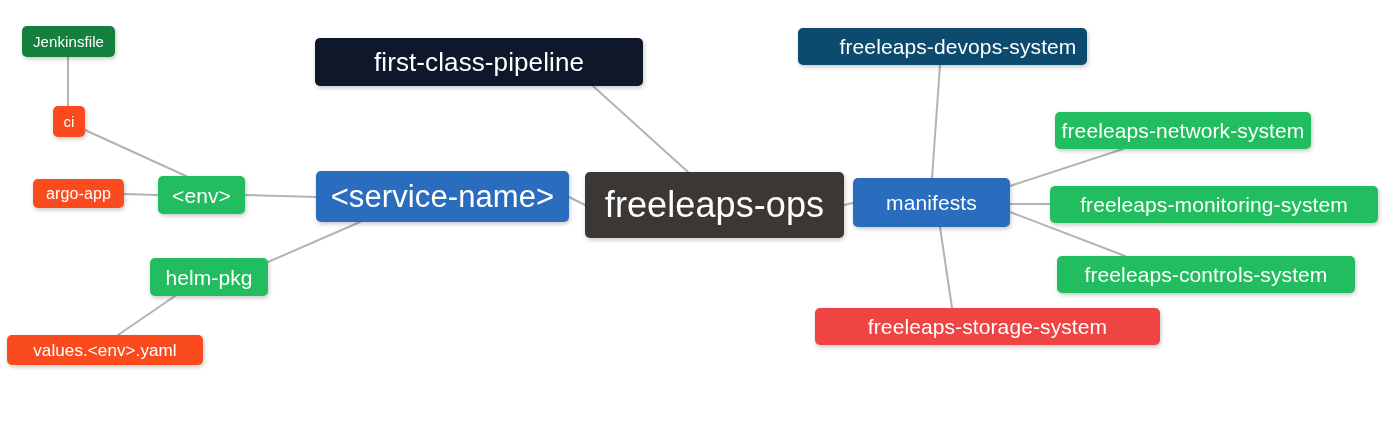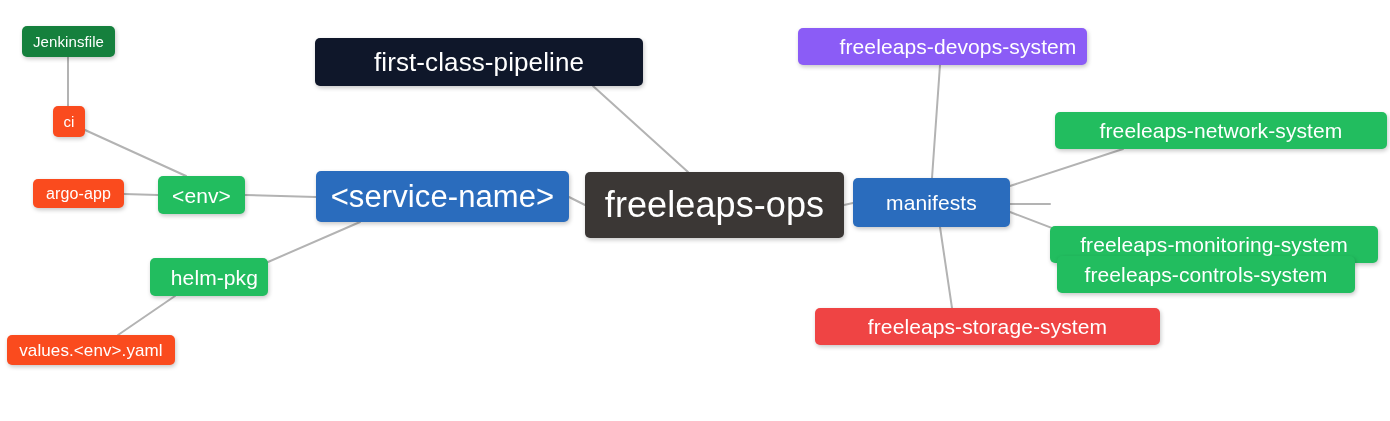--- a/index.html
+++ b/index.html
@@ -81,42 +81,42 @@
       </div>
       <div class="node" style="left: 315px; top: 38px; width: 328px; height: 48px; background: #0f172a; font-size: 26px;">
         <span class="node-label">first-class-pipeline</span>
       </div>
       <div class="node" style="left: 853px; top: 178px; width: 157px; height: 49px; background: rgb(42, 108, 189); font-size: 21px;">
         <span class="node-label">manifests</span>
       </div>
       <div class="node" style="left: 158px; top: 176px; width: 87px; height: 38px; background: rgb(34, 189, 95); font-size: 21px;">
         <span class="node-label">&lt;env&gt;</span>
       </div>
-      <div class="node" style="left: 150px; top: 258px; width: 118px; height: 38px; background: rgb(34, 189, 95); font-size: 21px; justify-content: flex-end;">
+      <div class="node" style="left: 150px; top: 258px; width: 118px; height: 38px; background: rgb(34, 189, 95); font-size: 21px;">
         <span class="node-label">helm-pkg</span>
       </div>
       <div class="node" style="left: 22px; top: 26px; width: 93px; height: 31px; background: #15803d; font-size: 15px;">
         <span class="node-label">Jenkinsfile</span>
       </div>
       <div class="node" style="left: 53px; top: 106px; width: 32px; height: 31px; background: rgb(250, 75, 30); font-size: 15px; justify-content: center;">
         <span class="node-label">ci</span>
       </div>
       <div class="node" style="left: 33px; top: 179px; width: 91px; height: 29px; background: rgb(250, 75, 30); font-size: 16px; justify-content: center;">
         <span class="node-label">argo-app</span>
       </div>
-      <div class="node" style="left: 7px; top: 335px; width: 168px; height: 30px; background: rgb(250, 75, 30); font-size: 17px;">
+      <div class="node" style="left: 7px; top: 335px; width: 196px; height: 30px; background: rgb(250, 75, 30); font-size: 17px;">
         <span class="node-label">values.&lt;env&gt;.yaml</span>
       </div>
-      <div class="node" style="left: 798px; top: 28px; width: 289px; height: 37px; background: #8b5cf6; font-size: 21px; padding-left: 41px;">
+      <div class="node" style="left: 798px; top: 28px; width: 289px; height: 37px; background: #0c4a6e; font-size: 21px; padding-left: 41px;">
         <span class="node-label">freeleaps-devops-system</span>
       </div>
-      <div class="node" style="left: 1055px; top: 112px; width: 332px; height: 37px; background: rgb(34, 189, 95); font-size: 21px;">
+      <div class="node" style="left: 1055px; top: 112px; width: 256px; height: 37px; background: rgb(34, 189, 95); font-size: 21px;">
         <span class="node-label">freeleaps-network-system</span>
       </div>
-      <div class="node" style="left: 1050px; top: 186px; width: 328px; height: 37px; background: rgb(34, 189, 95); font-size: 21px; margin-top: 40px;">
+      <div class="node" style="left: 1050px; top: 186px; width: 328px; height: 37px; background: rgb(34, 189, 95); font-size: 21px;">
         <span class="node-label">freeleaps-monitoring-system</span>
       </div>
       <div class="node" style="left: 1057px; top: 256px; width: 298px; height: 37px; background: rgb(34, 189, 95); font-size: 21px;">
         <span class="node-label">freeleaps-controls-system</span>
       </div>
       <div class="node" style="left: 815px; top: 308px; width: 345px; height: 37px; background: #ef4444; font-size: 21px;">
         <span class="node-label">freeleaps-storage-system</span>
       </div>
     </div>
 </div>

